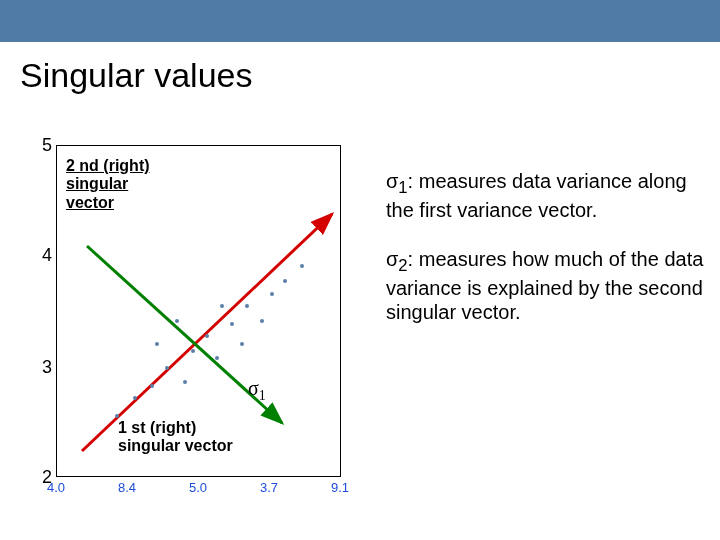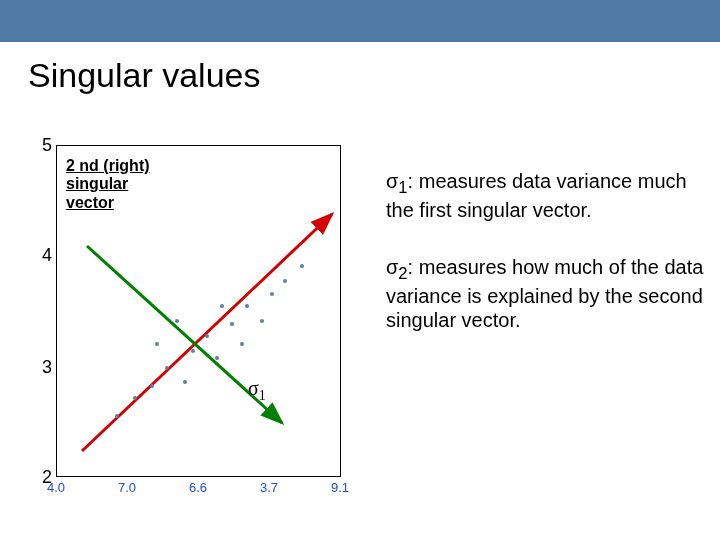--- a/index.html
+++ b/index.html
@@ -1,29 +1,29 @@
 <!DOCTYPE html>
 <html><head>
 <meta charset="utf-8">
 <style>
   * { box-sizing: border-box; margin: 0; padding: 0; }
   html, body { width: 720px; height: 540px; font-family: Arial, Helvetica, sans-serif; background: #fff; }
   .top-band { width: 100%; height: 42px; background: #4f7ba6; }
-  .title { font-size: 34px; color: #000; padding: 14px 0 0 28px; }
+  .title { font-size: 34px; color: #000; padding: 14px 0 0 20px; }
   .content { position: relative; width: 100%; }
   .plot-wrap { position: absolute; top: 40px; left: 18px; width: 350px; height: 360px; }
   .plot-frame { position: absolute; top: 10px; left: 38px; width: 285px; height: 332px; border: 1px solid #000; background: #fff; }
   .tick-x { position: absolute; font-size: 13px; color: #1d4ed8; transform: translateX(-50%); }
   .tick-y { position: absolute; font-size: 18px; color: #000; transform: translateY(-50%); text-align: right; width: 30px; }
   .anno1 { position: absolute; top: 22px; left: 48px; font-size: 16px; font-weight: bold; line-height: 1.15; text-decoration: underline; }
   .anno2 { position: absolute; top: 284px; left: 100px; font-size: 16px; font-weight: bold; line-height: 1.15; }
   .sigma1 { position: absolute; top: 242px; left: 230px; font-size: 20px; font-family: Liberation Serif, serif; }
   .sigma1 sub { font-size: 14px; }
   .right-text { position: absolute; top: 74px; left: 386px; width: 320px; font-size: 20px; line-height: 1.22; }
-  .para2 { margin-top: 32px; }
+  .para2 { margin-top: 24px; }
   svg.plot-svg { position: absolute; top: 0; left: 0; }
 </style>
 </head>
 <body>
 
 <div class="top-band"></div>
 <div class="title">Singular values</div>
 
 <div class="content">
 
@@ -62,31 +62,32 @@
         </g>
       </svg>
     </div>
 
     <div class="tick-y" style="top:10px; left:4px;">5</div>
     <div class="tick-y" style="top:120px; left:4px;">4</div>
     <div class="tick-y" style="top:232px; left:4px;">3</div>
     <div class="tick-y" style="top:342px; left:4px;">2</div>
 
     <div class="tick-x" style="top:345px; left:38px;">4.0</div>
-    <div class="tick-x" style="top:345px; left:109px;">7.0</div>
-    <div class="tick-x" style="top:345px; left:180px;">6.6</div>
+    <div class="tick-x" style="top:345px; left:109px;">8.4</div>
+    <div class="tick-x" style="top:345px; left:180px;">5.0</div>
     <div class="tick-x" style="top:345px; left:251px;">3.7</div>
     <div class="tick-x" style="top:345px; left:322px;">9.1</div>
 
     <div class="anno1"><span>2 nd (right) <br>singular <br>vector</span></div>
+    <div class="anno2"><span>1 st (right) <br>singular vector</span></div>
     <div class="sigma1"><span>σ</span><sub>1</sub></div>
   </div>
 
   <div class="right-text">
     <div class="para1">
-      <span>σ</span><sub>1</sub><span>: measures data variance much the first singular vector.</span>
+      <span>σ</span><sub>1</sub><span>: measures data variance along the first variance vector.</span>
     </div>
     <div class="para2">
       <span>σ</span><sub>2</sub><span>: measures how much of the data variance is explained by the second singular vector.</span>
     </div>
   </div>
 
 </div>
 
 </body></html>

